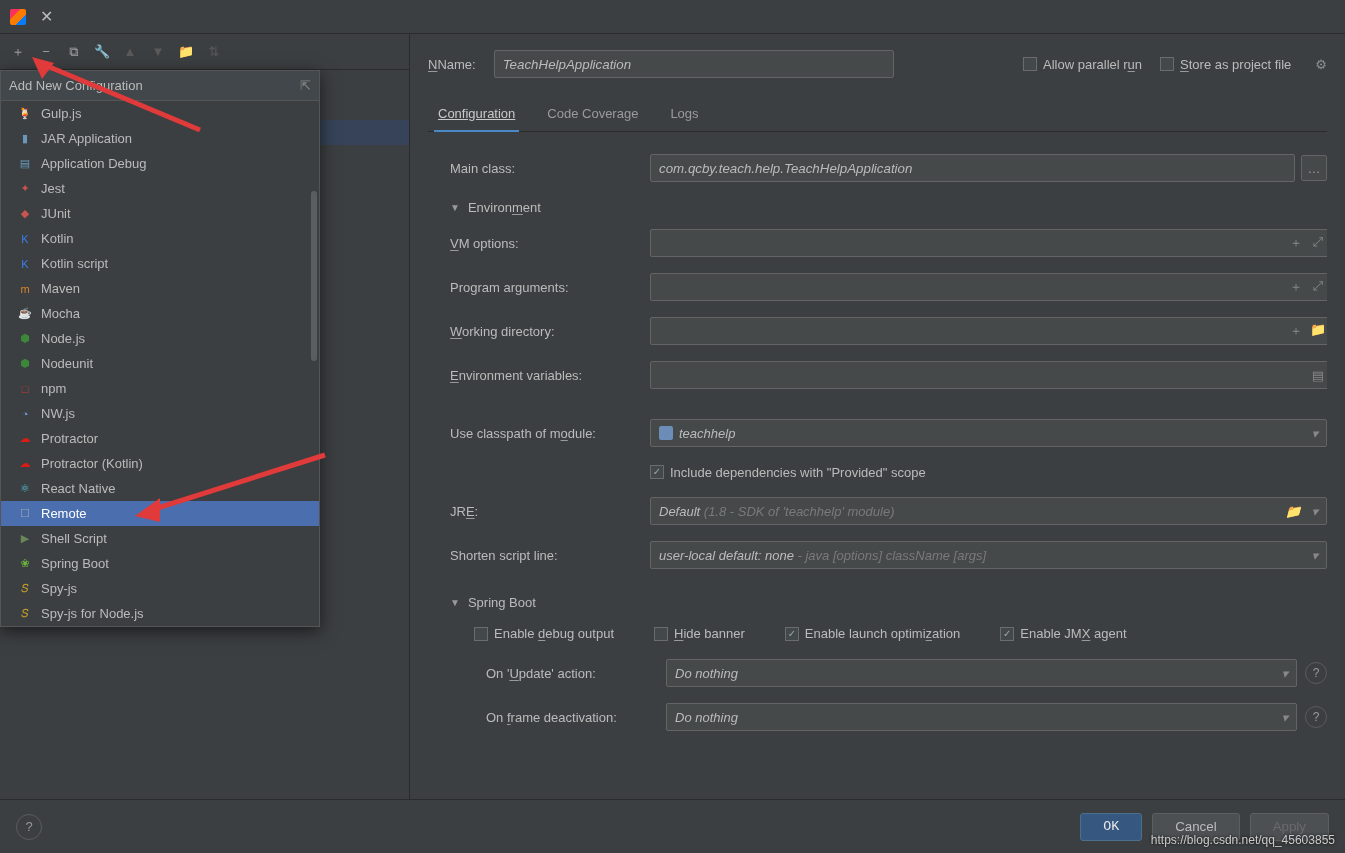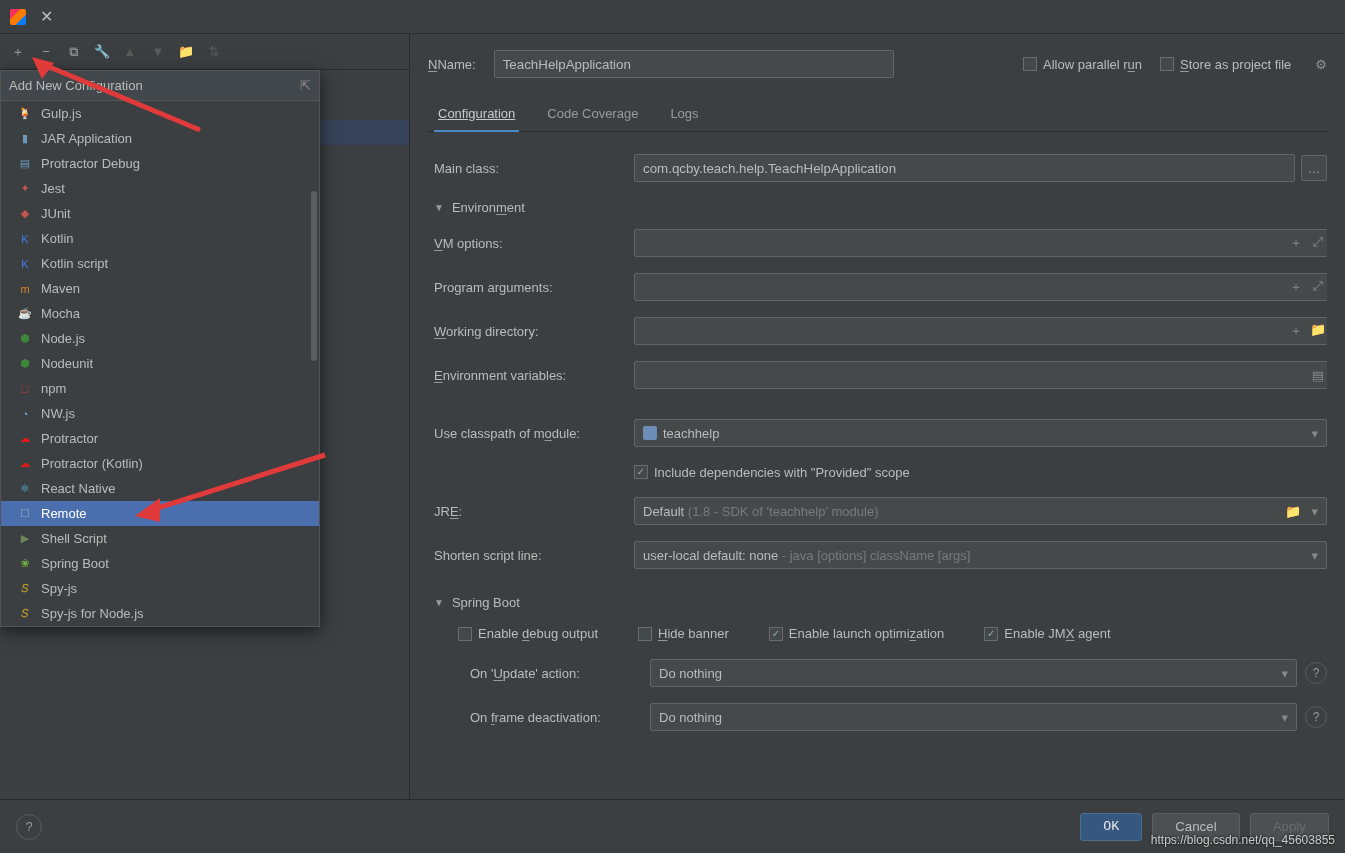--- a/index.html
+++ b/index.html
@@ -21,41 +21,41 @@
 .popup-header .ph-title { color:#bbb; }
 .popup-list { max-height: 560px; overflow:hidden; position:relative;}
 .pitem { height:25px; display:flex; align-items:center; padding:0 10px 0 16px; gap:8px; cursor:pointer; color:#bbbbbb; }
 .pitem.selected { background:#4b6eaf; color:#fff; }
 .pitem .pi-icon { width:16px; height:16px; display:flex; align-items:center; justify-content:center; font-size:11px; border-radius:2px;}
 .scroll-thumb { position:absolute; right:2px; top:90px; width:6px; height:170px; background:#5a5e60; border-radius:3px; }
 .right { flex:1; display:flex; flex-direction:column; padding: 10px 18px 0 18px; overflow:hidden;}
 .top-row { display:flex; align-items:center; gap:18px; height:40px;}
 .lbl { color:#bbbbbb; }
 .uline { text-decoration: underline; text-decoration-color:#999; text-underline-offset:2px;}
-.input { background:#45494a; border:1px solid #646464; color:#bbb; padding:4px 8px; height:28px; border-radius:2px; }
+.input { background:#45494a; border:1px solid #646464; color:#bbb; padding:4px 8px; height:28px; border-radius:2px;font-style:italic; }
 .input.name { width:400px; }
 .chk { display:flex; align-items:center; gap:6px; cursor:pointer;}
 .chk .box { width:14px; height:14px; border:1px solid #6b6b6b; background:#43494a; display:flex; align-items:center; justify-content:center;}
 .chk.checked .box { background:#43494a; }
 .chk.checked .box::after { content:"✓"; color:#9aa7b0; font-size:10px; line-height:1; }
 .gear { color:#8a8f91; margin-left:6px;}
 .tabbar { display:flex; gap:24px; margin-top:14px; border-bottom:1px solid #2b2b2b; padding-left:6px;}
 .tab { padding:8px 4px 10px; color:#9a9a9a; cursor:pointer; position:relative;}
 .tab.active { color:#c9c9c9;text-decoration:underline;}
 .tab.active::after { content:""; position:absolute; left:0; right:0; bottom:-1px; height:2px; background:#4a88c7; }
-.form { flex:1; overflow-y:auto; padding: 14px 0 0 6px;}
+.form { flex:1; overflow-y:auto; padding: 14px 0 0 6px; margin-left: 16px;}
 .form::-webkit-scrollbar{width:10px;} .form::-webkit-scrollbar-thumb{background:#555;border-radius:4px;}
 .frow { display:flex; align-items:center; min-height:44px; }
 .frow .flab { width:200px; }
 .frow .fval { flex:1; display:flex; align-items:center; gap:6px; }
 .frow .fval .input { flex:1; }
 .icon-btn { width:26px; height:26px; border:1px solid #646464; background:#45494a; color:#999; display:flex; align-items:center; justify-content:center; cursor:pointer; border-radius:2px;}
 .section-head { display:flex; align-items:center; gap:8px; color:#bbb; margin:10px 0 6px;}
 .section-head .tri { font-size:10px; color:#999;}
-.dropdown { flex:1; background:#45494a; border:1px solid #646464; height:28px; display:flex; align-items:center; padding:0 8px; justify-content:space-between; cursor:pointer; border-radius:2px;}
+.dropdown { flex:1; background:#45494a; border:1px solid #646464; height:28px; display:flex; align-items:center; padding:0 8px; justify-content:space-between; cursor:pointer; border-radius:2px;font-style:italic;}
 .dropdown .dd-icon { width:14px; height:14px; background:#6c8db8; margin-right:6px; border-radius:2px;}
 .dropdown .caret { color:#888;}
 .hint { color:#7a7a7a; }
 .sub-indent { padding-left:200px; }
 .chk-row { display:flex; gap:40px; padding:10px 0 10px 24px; flex-wrap:wrap;}
 .sub-label { color:#bbb; margin:10px 0 8px 18px;}
 .small-dd { width:390px; }
 .q-icon { width:22px; height:22px; border:1px solid #5a5a5a; border-radius:11px; display:flex; align-items:center; justify-content:center; color:#999; font-size:12px; margin-left:8px; cursor:pointer;}
 .footer { height:54px; border-top:1px solid #2b2b2b; display:flex; align-items:center; padding:0 16px; gap:10px;}
 .footer .help { width:26px;height:26px;border:1px solid #5a5a5a;border-radius:13px;display:flex;align-items:center;justify-content:center;color:#999;cursor:pointer;}
@@ -104,21 +104,21 @@
           <div class="pitem">
                 <span class="pi-icon" style="color: rgb(176, 65, 62);">🍹</span>
                 <span>Gulp.js</span>
               </div>
               <div class="pitem">
                 <span class="pi-icon" style="color: rgb(104, 151, 187);">▮</span>
                 <span>JAR Application</span>
               </div>
               <div class="pitem">
                 <span class="pi-icon" style="color: rgb(104, 151, 187);">▤</span>
-                <span>Protractor Debug</span>
+                <span>Application Debug</span>
               </div>
               <div class="pitem">
                 <span class="pi-icon" style="color: rgb(199, 84, 80);">✦</span>
                 <span>Jest</span>
               </div>
               <div class="pitem">
                 <span class="pi-icon" style="color: rgb(199, 84, 80);">◆</span>
                 <span>JUnit</span>
               </div>
               <div class="pitem">

